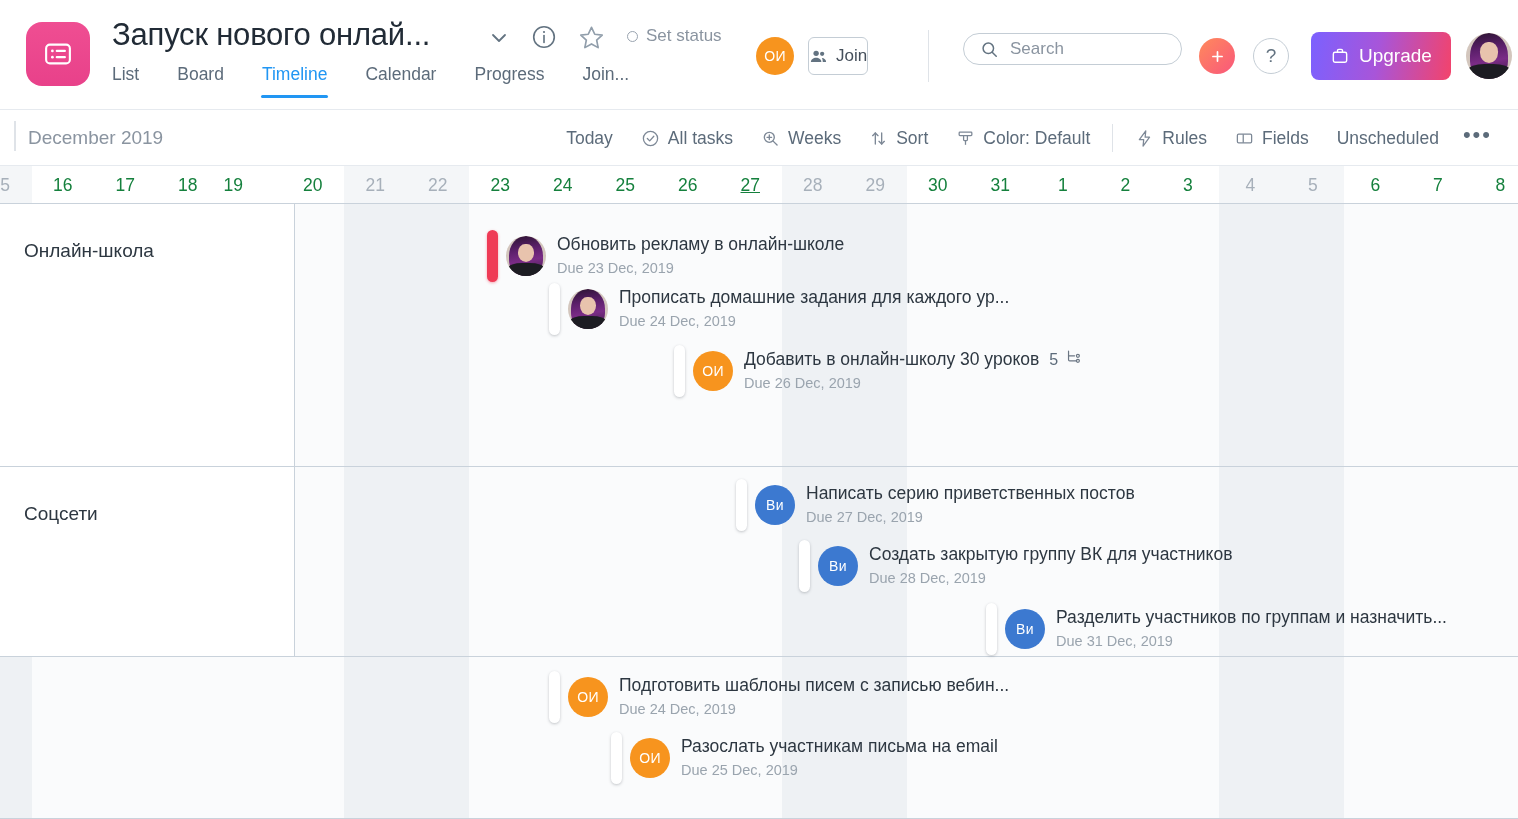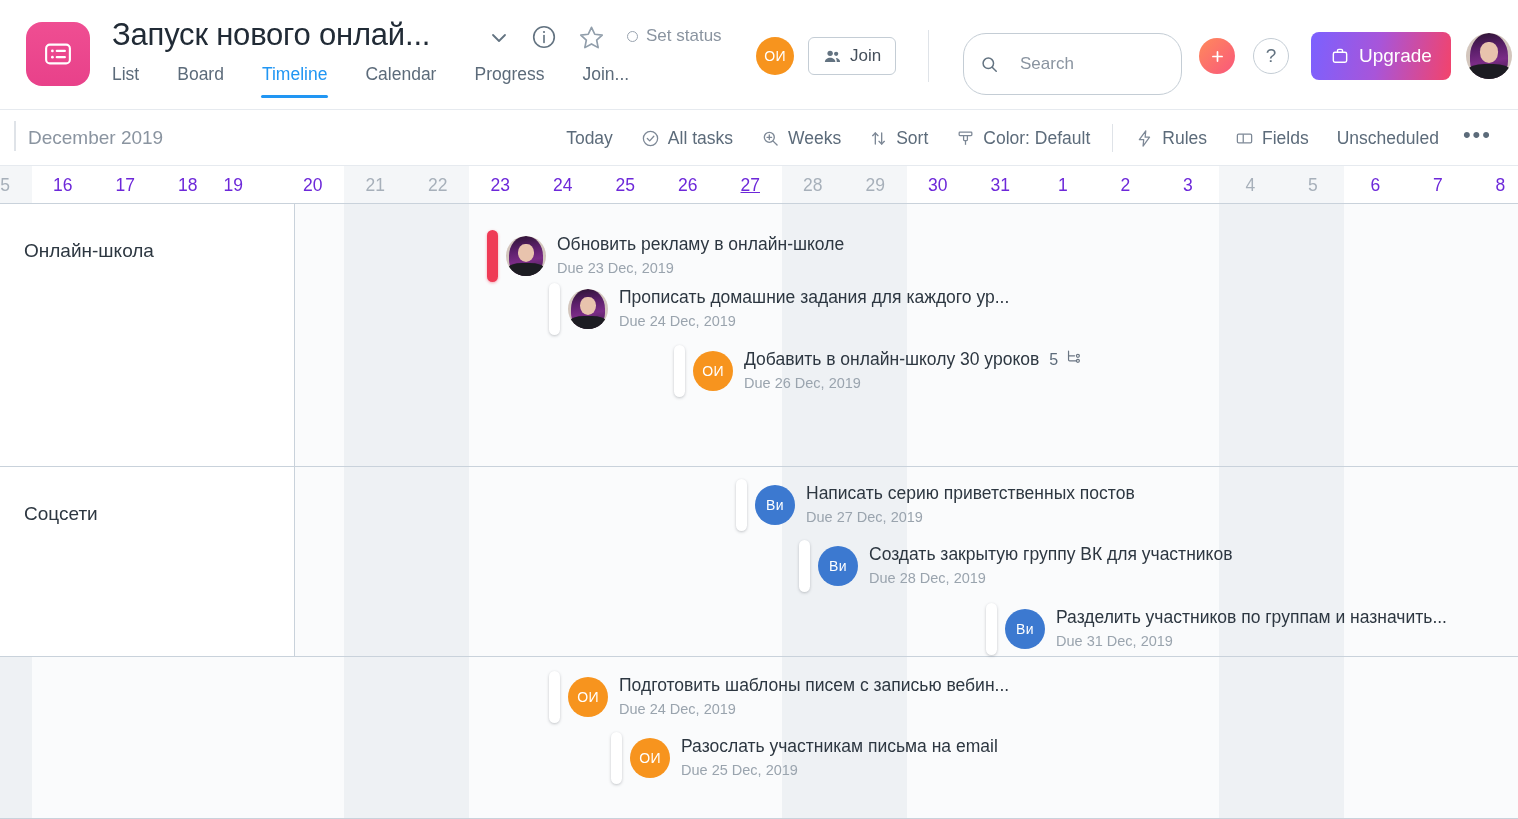--- a/index.html
+++ b/index.html
@@ -74,35 +74,35 @@
 
   .av-oi {
     position: absolute; left: 756px; top: 37px;
     width: 38px; height: 38px; border-radius: 50%;
     background: #f7941e; color: #fff; font-size: 14px;
     display: flex; align-items: center; justify-content: center;
     letter-spacing: .3px;
   }
   .join-btn {
     position: absolute; left: 808px; top: 37px;
-    height: 38px; padding: 0 14px; border: 1px solid #c4cdd5;
+    height: 38px; padding: 0 0; border: 1px solid #c4cdd5;
     border-radius: 6px; background: #fff;
     display: flex; align-items: center; gap: 8px;
     font-size: 17px; color: #454f5b; cursor: pointer;
   }
   .join-btn svg { width: 19px; height: 19px; color:#637381;}
   .hdr-sep {
     position: absolute; left: 928px; top: 30px;
     width: 1px; height: 52px; background: #dfe3e8;
   }
   .searchbox {
     position: absolute; left: 963px; top: 33px;
-    width: 219px; height: 62px; border: 1px solid #c4cdd5;
+    width: 219px; height: 32px; border: 1px solid #c4cdd5;
     border-radius: 23px; background: #fff;
-    display: flex; align-items: center; padding: 0 16px; gap: 21px;
+    display: flex; align-items: center; padding: 0 16px; gap: 11px;
     cursor: text;
   }
   .searchbox svg { width: 19px; height: 19px; color: #637381; flex: none;}
   .searchbox input {
     border: none; outline: none; font-size: 17px; color: #454f5b;
     font-family: inherit; background: transparent; width: 100%;
   }
   .searchbox input::placeholder { color: #8a94a0; }
   .plus-btn {
     position: absolute; left: 1199px; top: 38px;
@@ -161,21 +161,21 @@
 
   
   .ruler {
     position: relative; height: 38px; background: #fff;
     border-bottom: 1px solid #c9d2db;
     overflow: hidden;
   }
   .rcell {
     position: absolute; top: 0; height: 38px;
     display: flex; align-items: center; justify-content: center;
-    font-size: 17.5px; color: #6d28d9;
+    font-size: 17.5px; color: #15803d;
   }
   .rcell.weekend { color: #a7b0ba; background: #f4f6f8; }
 
   
   .body {
     position: relative; height: 615px; background: #fafbfc; overflow: hidden;
   }
   .grid-layer { position: absolute; inset: 0; }
   .col-weekend {
     position: absolute; top: 0; bottom: 0; background: #eef1f4;

